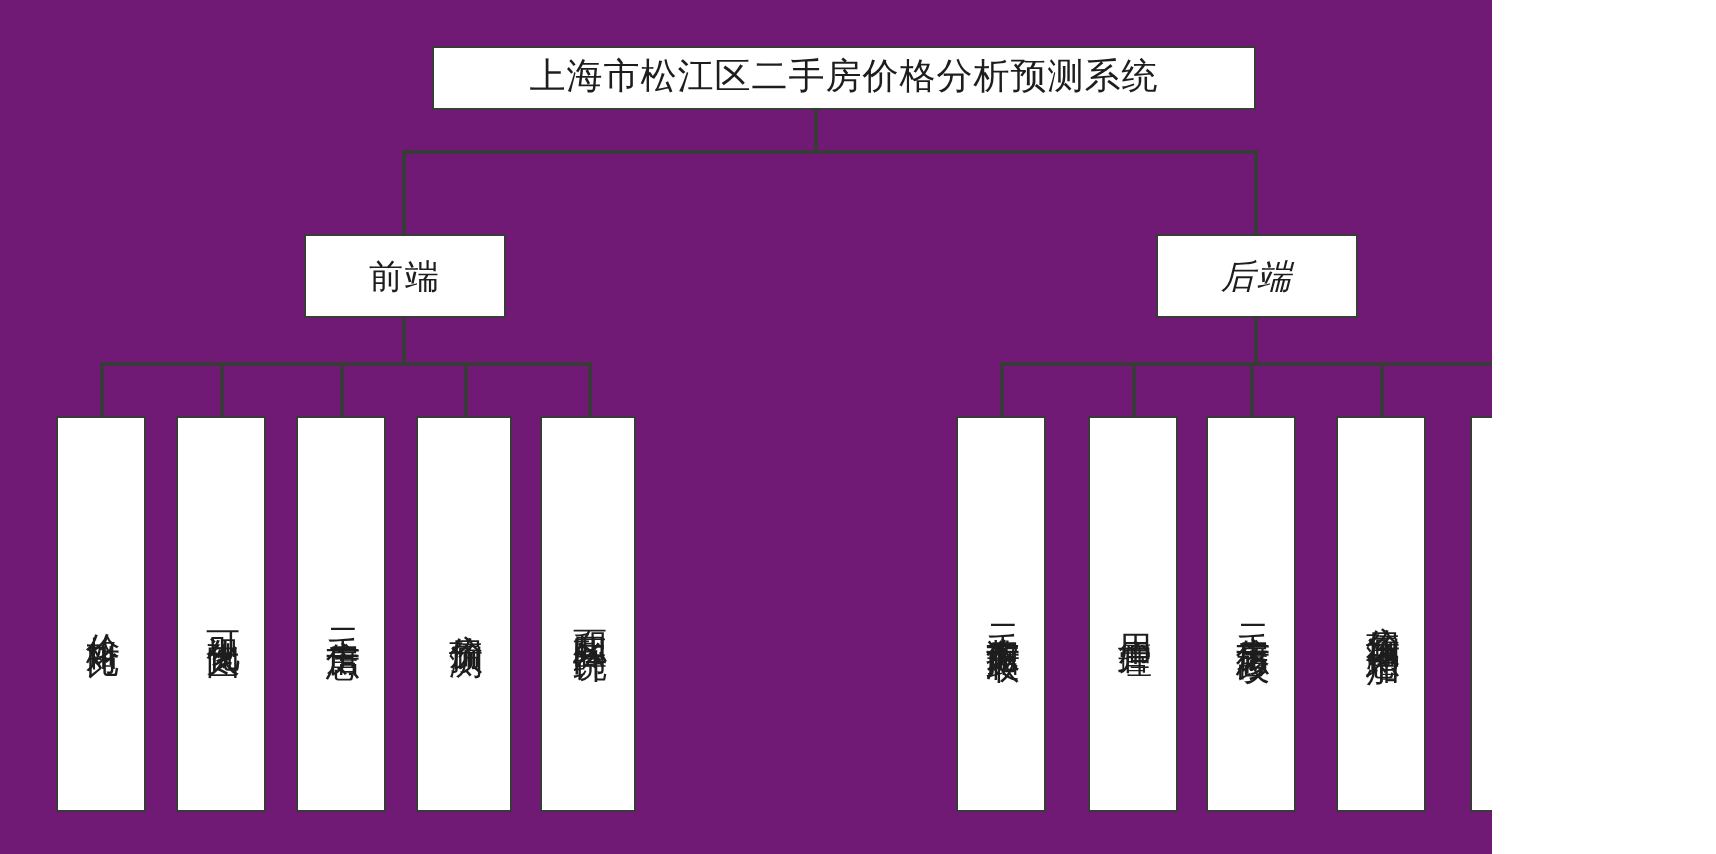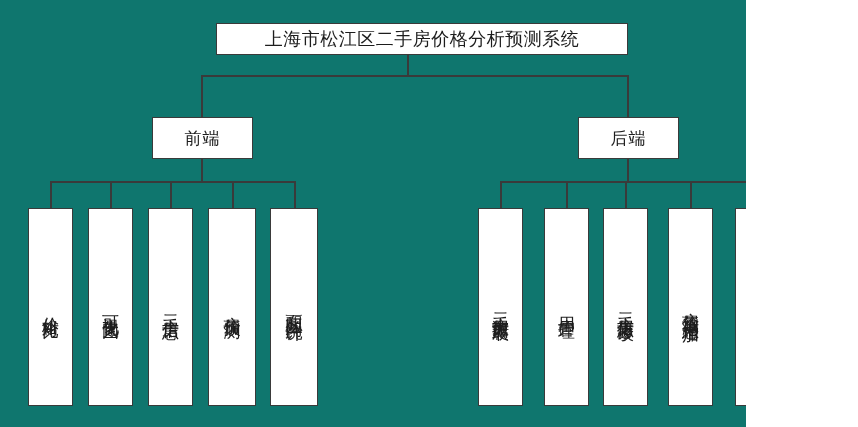--- a/index.html
+++ b/index.html
@@ -7,21 +7,21 @@
     padding: 0;
     background: #ffffff;
   }
   body {
     font-family: "DejaVu Sans", "Liberation Sans", sans-serif;
   }
   #canvas {
     position: relative;
     width: 746px;
     height: 427px;
-    background: #0f766e;
+    background: #701a75;
     overflow: hidden;
   }
   
   .node {
     position: absolute;
     box-sizing: border-box;
     border: 1.6px solid #3a3a3a;
     background: #ffffff;
     color: #1d1d1d;
     display: flex;
@@ -39,21 +39,21 @@
     line-height: 1;
   }
   .node-mid {
     width: 101px;
     height: 42px;
     font-size: 17px;
     letter-spacing: 1px;
     justify-content: center;
   }
   .node-mid.front { left: 152px; top: 117px; }
-  .node-mid.back  { left: 578px; top: 117px; }
+  .node-mid.back  { left: 578px; top: 117px; font-style: italic; }
 
   
   .node-leaf {
     top: 208px;
     height: 198px;
     width: 45px;
     font-size: 17px;
     align-items: center;
     justify-content: center;
   }

